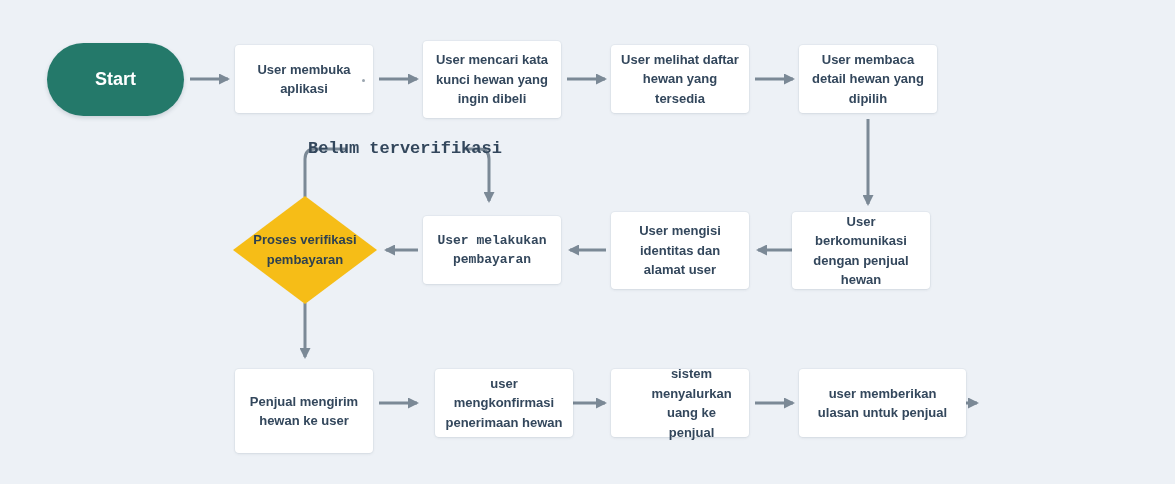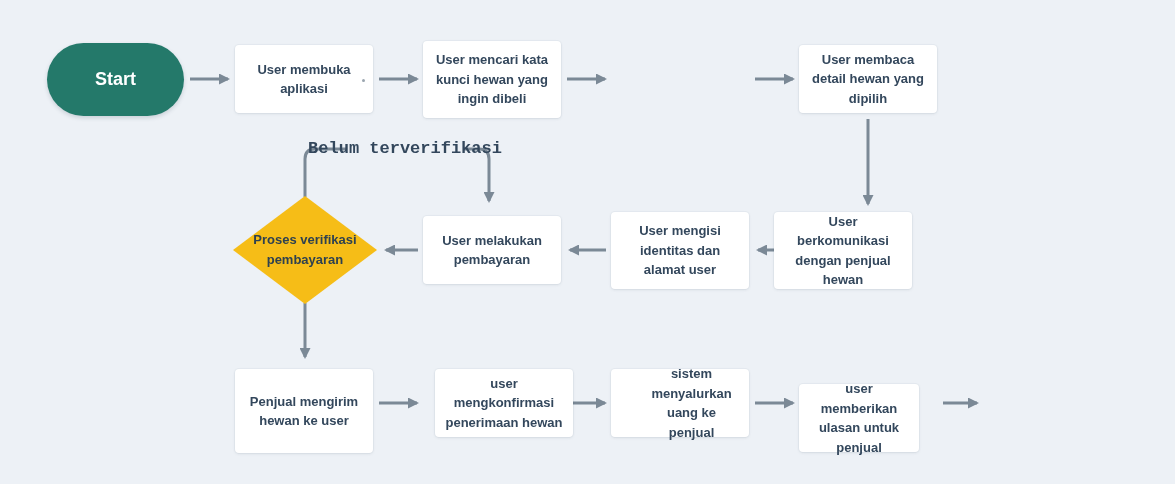--- a/index.html
+++ b/index.html
@@ -125,33 +125,34 @@
   <div class="edge-label" style="left:346px;top:138px;width:118px;height:21px;">Belum terverifikasi</div>
 
   <div class="pill" style="left:47px;top:43px;width:137px;height:73px;">Start</div>
 
   <div class="node" style="left:235px;top:45px;width:138px;height:68px;">User membuka aplikasi</div>
 
   <div class="stray-dot" style="left:362px;top:79px;"></div>
 
   <div class="node" style="left:423px;top:41px;width:138px;height:77px;">User mencari kata kunci hewan yang ingin dibeli</div>
 
+  <div class="node" style="left:611px;top:45px;width:138px;height:68px;">User melihat daftar hewan yang tersedia</div>
 
   <div class="node" style="left:799px;top:45px;width:138px;height:68px;">User membaca detail hewan yang dipilih</div>
 
   <div class="diamond" style="left:233px;top:196px;width:144px;height:108px;">Proses verifikasi pembayaran</div>
 
-  <div class="node" style="left:423px;top:216px;width:138px;height:68px;">User melakukan pembayaran</div>
+  <div class="node" style="left:423px;top:216px;width:138px;height:68px;font-family:Liberation Mono, monospace;">User melakukan pembayaran</div>
 
   <div class="node" style="left:611px;top:212px;width:138px;height:77px;">User mengisi identitas dan alamat user</div>
 
-  <div class="node" style="left:774px;top:212px;width:138px;height:77px;">User berkomunikasi dengan penjual hewan</div>
+  <div class="node" style="left:792px;top:212px;width:138px;height:77px;">User berkomunikasi dengan penjual hewan</div>
 
   <div class="node" style="left:235px;top:369px;width:138px;height:84px;">Penjual mengirim hewan ke user</div>
 
   <div class="node" style="left:423px;top:369px;width:138px;height:68px;margin-left:12px;">user mengkonfirmasi penerimaan hewan</div>
 
   <div class="node" style="left:611px;top:369px;width:138px;height:68px;padding-left:33px;">sistem menyalurkan uang ke penjual</div>
 
-  <div class="node" style="left:799px;top:384px;width:120px;height:68px;">user memberikan ulasan untuk penjual</div>
+  <div class="node" style="left:799px;top:369px;width:167px;height:68px;">user memberikan ulasan untuk penjual</div>
 
 
 </div>
 
 </body></html>

